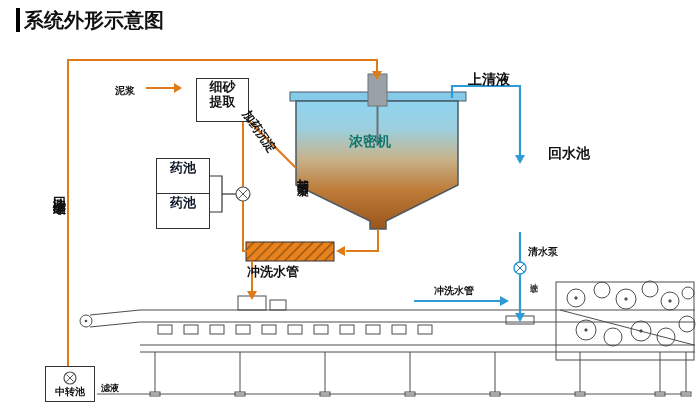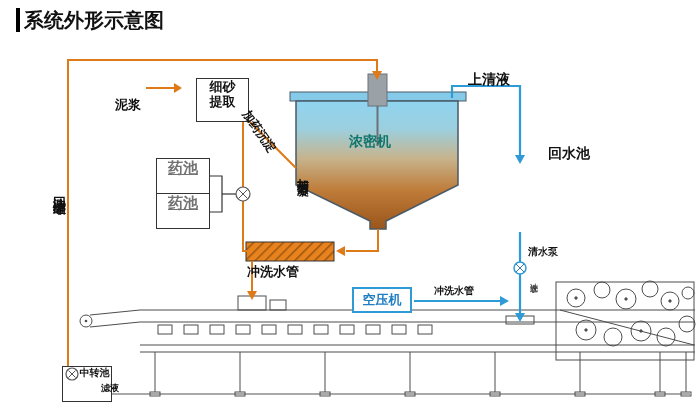--- a/index.html
+++ b/index.html
@@ -6,34 +6,34 @@
   body{width:700px;height:420px;overflow:hidden;
        font-family:"DejaVu Sans","Liberation Sans",sans-serif;}
   #canvas{position:relative;width:700px;height:420px;background:#fff;}
   #diagram-svg{position:absolute;left:0;top:0;}
   .lbl{position:absolute;color:#111;font-weight:bold;white-space:nowrap;}
   .v{writing-mode:vertical-rl;text-orientation:upright;letter-spacing:2px;}
   .box{position:absolute;background:#fff;border:1.5px solid #333;
        display:flex;justify-content:center;text-align:center;margin-left:16px;}
   .wrap2{display:inline-block;width:30px;line-height:15px;text-align:center;
          font-weight:bold;font-size:13px;color:#111;}
-  .tanklbl{font-weight:bold;font-size:15px;color:#737373;text-decoration:underline;}
+  .tanklbl{font-weight:bold;font-size:13px;color:#0f172a;}
   #page-title{position:absolute;left:16px;top:8px;font-size:20px;font-weight:bold;
               color:#111;border-left:4px solid #000;padding-left:4px;line-height:24px;}
   #pool{position:absolute;left:465px;top:166px;width:171px;height:62px;
         background:#2AA7DC;border:1px solid #1f85b5;
         display:flex;align-items:center;justify-content:center;}
   #pool span{font-size:12px;font-weight:bold;color:#0a3d66;}
   #air-box{position:absolute;left:352px;top:287px;width:56px;height:22px;
            background:#fff;border:2px solid #2E9BD6;
            display:flex;align-items:center;justify-content:center;}
   #air-box span{font-size:13px;font-weight:bold;color:#1f7fc4;}
-  #transfer-box{position:absolute;left:62px;top:366px;width:48px;height:34px;
+  #transfer-box{position:absolute;left:45px;top:366px;width:48px;height:34px;
                 background:#fff;border:1.5px solid #333;
-                display:flex;flex-direction:row;
+                display:flex;flex-direction:column;align-items:center;
                 justify-content:center;gap:1px;}
   #transfer-box .tlbl{font-size:10px;font-weight:bold;color:#111;line-height:11px;}
 </style>
 </head>
 <body>
 
 <div id="canvas">
 
   <svg id="diagram-svg" width="700" height="420">
     <defs>
@@ -151,33 +151,30 @@
 
   <div class="box" style="left:180px;top:78px;width:51px;height:42px;">
     <span class="wrap2">细砂提取</span>
   </div>
   <div class="box" style="left:140px;top:158px;width:52px;height:34px;">
     <span class="tanklbl">药池</span>
   </div>
   <div class="box" style="left:140px;top:193px;width:52px;height:34px;">
     <span class="tanklbl">药池</span>
   </div>
-  <div id="air-box">
-    <span>空压机</span>
-  </div>
   <div id="transfer-box">
     <svg width="14" height="14">
       <circle cx="7" cy="7" r="6" fill="#fff" stroke="#555" stroke-width="1.2"></circle>
       <line x1="3.5" y1="3.5" x2="10.5" y2="10.5" stroke="#555"></line>
       <line x1="3.5" y1="10.5" x2="10.5" y2="3.5" stroke="#555"></line>
     </svg>
     <span class="tlbl">中转池</span>
   </div>
 
-  <div class="lbl" style="left:115px;top:96px;font-size:13px;">泥浆</div>
+  <div class="lbl" style="left:115px;top:84px;font-size:10px;">泥浆</div>
   <div class="lbl" style="left:252px;top:107px;font-size:12px;transform:rotate(55deg);transform-origin:0 0;">加药沉淀</div>
   <div class="lbl v" style="left:294px;top:168px;font-size:12px;">加药絮凝</div>
   <div class="lbl" style="left:349px;top:133px;font-size:14px;color:#0f766e;">浓密机</div>
   <div class="lbl" style="left:424px;top:71px;font-size:14px;margin-left:44px;">上清液</div>
   <div class="lbl" style="left:548px;top:145px;font-size:14px;">回水池</div>
   <div class="lbl" style="left:528px;top:245px;font-size:10px;">清水泵</div>
   <div class="lbl v" style="left:527px;top:276px;font-size:8px;font-weight:normal;color:#333;letter-spacing:1px;">冲洗水管</div>
   <div class="lbl" style="left:247px;top:263px;font-size:13px;">冲洗水管</div>
   <div class="lbl" style="left:434px;top:284px;font-size:10px;">冲洗水管</div>
   <div class="lbl v" style="left:50px;top:186px;font-size:13px;">回浓缩罐</div>

